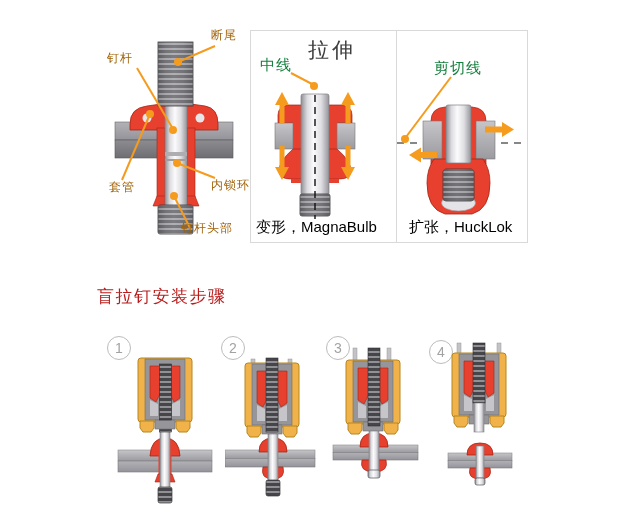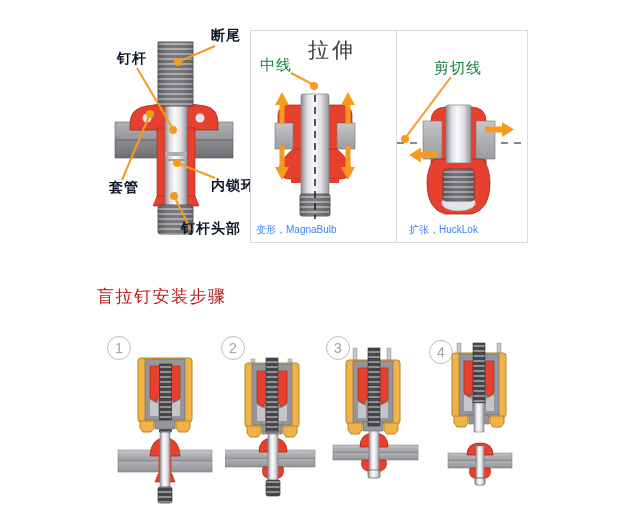--- a/index.html
+++ b/index.html
@@ -3,22 +3,22 @@
 <meta charset="utf-8">
 <style>
   html,body{margin:0;padding:0;background:#fff;}
   .page{position:relative;width:630px;height:518px;background:#fff;overflow:hidden;
         font-family:"Liberation Sans","DejaVu Sans",sans-serif;}
   .abs{position:absolute;}
   .panel{position:absolute;top:30px;height:211px;border:1px solid #d9d9d9;background:#fff;}
   .panel-title{position:absolute;top:5px;left:0;right:0;text-align:center;
                font-size:21px;letter-spacing:3px;color:#3e3e3e;}
   .callout{position:absolute;font-size:15px;color:#15803d;letter-spacing:1px;}
-  .caption{position:absolute;bottom:5px;font-size:10px;color:#3b82f6;white-space:nowrap;}
-  .anat-label{position:absolute;font-size:14px;color:#0f172a;letter-spacing:1px;white-space:nowrap;font-weight:bold;}
+  .caption{position:absolute;bottom:5px;font-size:15px;color:#000000;white-space:nowrap;}
+  .anat-label{position:absolute;font-size:12px;color:#a16207;letter-spacing:1px;white-space:nowrap;}
   .sec-title{position:absolute;left:97px;top:285px;font-size:17px;color:#b91c1c;letter-spacing:1.5px;}
   .step-num{position:absolute;width:22px;height:22px;border:1.5px solid #bcbcbc;border-radius:50%;
             color:#a2a2a2;font-size:14px;line-height:22px;text-align:center;background:#fff;}
   svg{display:block;}
 </style>
 </head>
 <body>
 
 <div class="page">
 
@@ -103,21 +103,21 @@
       </g>
       <g fill="#f59b1e">
         <circle cx="83" cy="44" r="4"></circle>
           <circle cx="78" cy="112" r="4"></circle>
         <circle cx="55" cy="96" r="4"></circle>
           <circle cx="82" cy="145" r="4"></circle>
         <circle cx="79" cy="178" r="4"></circle>
       </g>
     </svg>
     <span class="anat-label" style="left:116px;top:9px;">断尾</span>
-    <span class="anat-label" style="left:22px;top:32px;">钉杆</span>
+    <span class="anat-label" style="left:12px;top:32px;">钉杆</span>
     <span class="anat-label" style="left:14px;top:161px;">套管</span>
     <span class="anat-label" style="left:116px;top:159px;">内锁环</span>
     <span class="anat-label" style="left:86px;top:202px;">钉杆头部</span>
   </div>
 
   <div class="panel" style="left:250px;width:126px;padding-left:36px;">
     <svg class="abs" style="left:0;top:0;" width="126" height="211" viewBox="0 0 126 211">
 
       <line x1="40" y1="42" x2="61" y2="53" stroke="#f59b1e" stroke-width="2"></line>
       <circle cx="63" cy="55" r="4" fill="#f59b1e"></circle>

